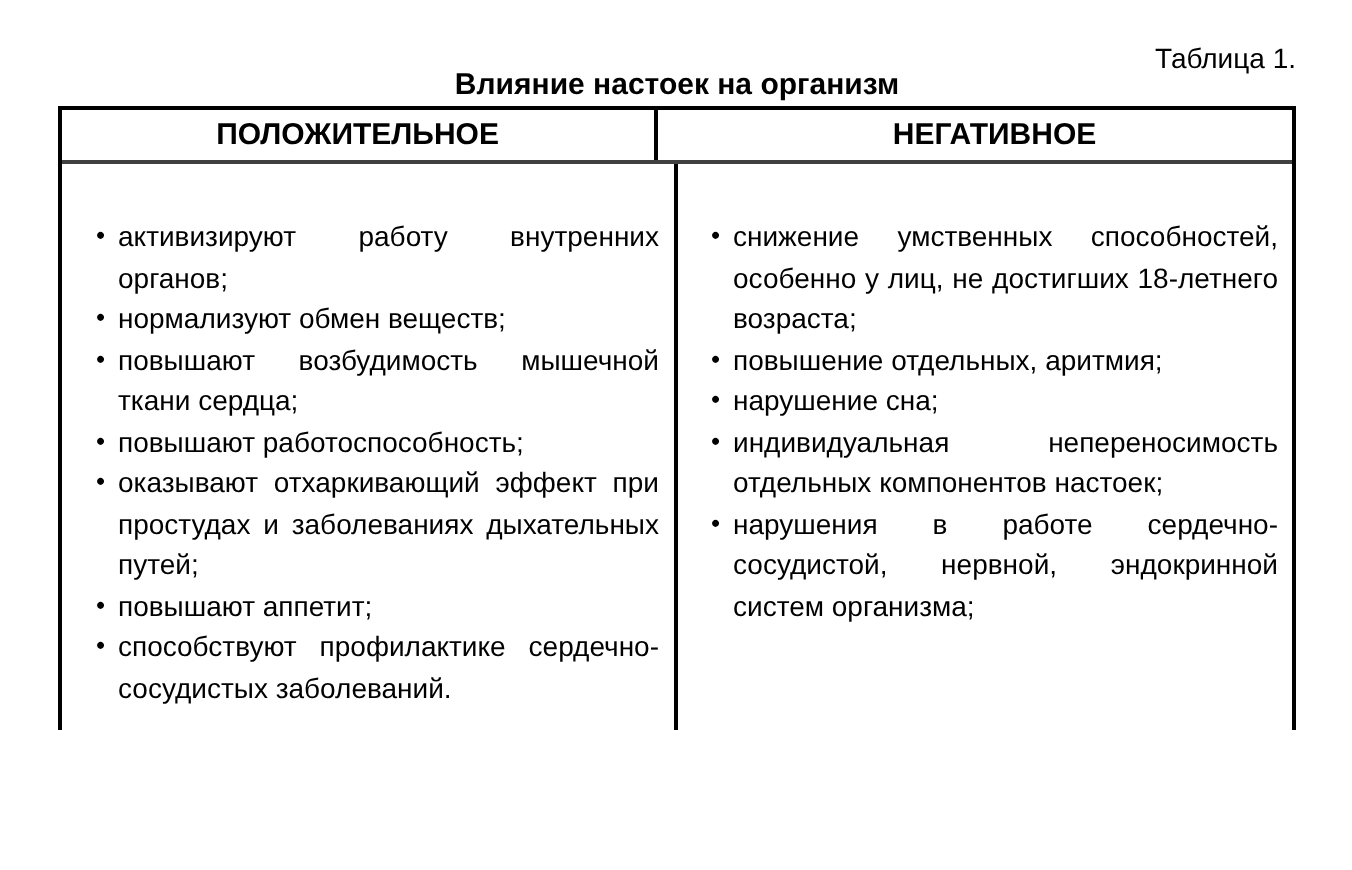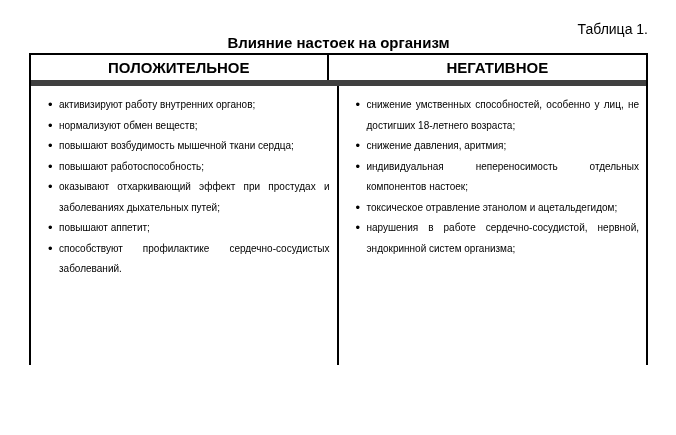--- a/index.html
+++ b/index.html
@@ -39,21 +39,21 @@
     position: absolute;
     left: 29px;
     top: 53px;
     width: 619px;
     box-sizing: border-box;
     border: 2px solid #000000;
     background: #ffffff;
   }
   .thead {
     display: flex;
-    border-bottom: 6px solid #404040;
+    border-bottom: 2px solid #404040;
     gap: 20px;
   }
   .th {
     flex: 1 1 50%;
     box-sizing: border-box;
     text-align: center;
     font-weight: bold;
     font-size: 15px;
     line-height: 15px;
     padding: 5px 4px 5px 4px;
@@ -62,23 +62,23 @@
     border-right: 2px solid #000000;
   }
   .tbody {
     display: flex;
     height: 340px;
   }
   ul.cell {
     flex: 1 1 50%;
     box-sizing: border-box;
     margin: 0;
-    padding: 9px 7px 4px 17px;
+    padding: 26px 7px 4px 17px;
     list-style: none;
-    font-size: 10px;
+    font-size: 14px;
     line-height: 20.5px;
     text-align: justify;
     overflow: hidden;
   }
   ul.cell.first {
     border-right: 2px solid #000000;
   }
   ul.cell li {
     position: relative;
     padding-left: 11px;
@@ -112,22 +112,22 @@
           <li>активизируют работу внутренних органов;</li>
           <li>нормализуют обмен веществ;</li>
           <li>повышают возбудимость мышечной ткани сердца;</li>
           <li>повышают работоспособность;</li>
           <li>оказывают отхаркивающий эффект при простудах и заболеваниях дыхательных путей;</li>
           <li>повышают аппетит;</li>
           <li>способствуют профилактике сердечно-сосудистых заболеваний.</li>
         </ul>
       <ul class="cell">
           <li>снижение умственных способностей, особенно у лиц, не достигших 18-летнего возраста;</li>
-          <li>снижение давления, аритмия;</li>
+          <li>повышение отдельных, аритмия;</li>
+          <li>нарушение сна;</li>
           <li>индивидуальная непереносимость отдельных компонентов настоек;</li>
-          <li>токсическое отравление этанолом и ацетальдегидом;</li>
           <li>нарушения в работе сердечно-сосудистой, нервной, эндокринной систем организма;</li>
         </ul>
     </div>
 
   </div>
 
 </div>
 
 </body></html>

